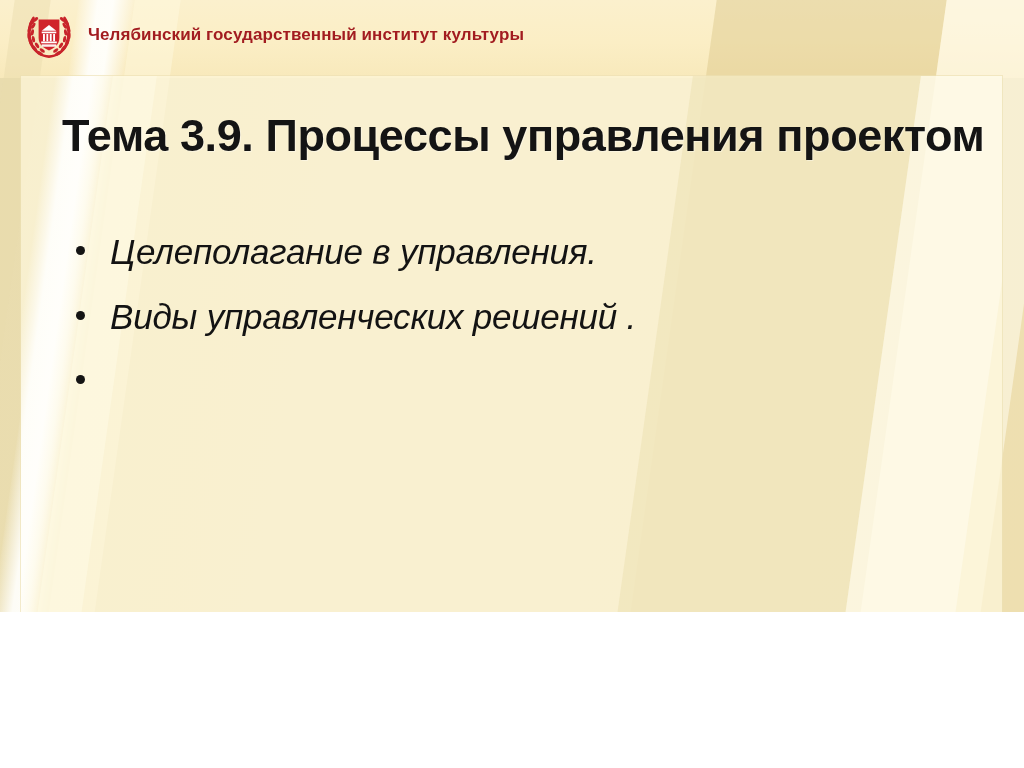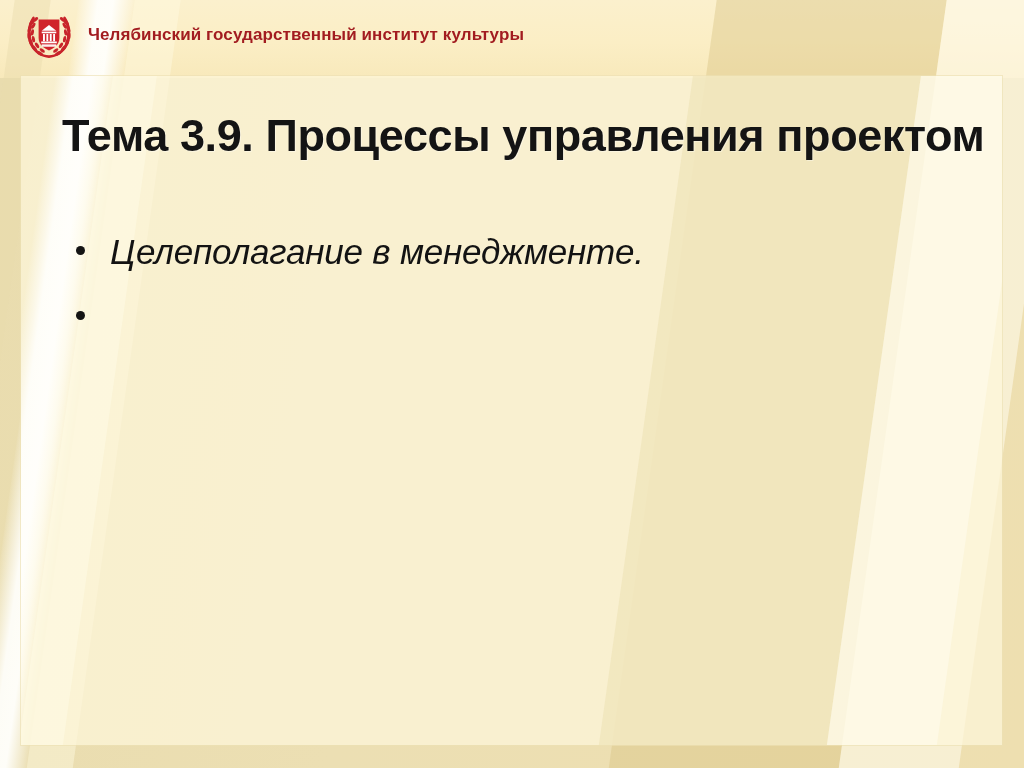--- a/index.html
+++ b/index.html
@@ -8,21 +8,21 @@
     padding: 0;
     background: #ffffff;
   }
   body {
     font-family: "Liberation Sans", "DejaVu Sans", sans-serif;
   }
 
   #slide {
     position: relative;
     width: 1024px;
-    height: 768px;
+    height: 612px;
     overflow: hidden;
     background: #ece0b4;
   }
 
   
   .bg-base {
     position: absolute;
     inset: 0;
     background: linear-gradient(100deg, #e9dcae 0%, #ecdfb3 40%, #eedfb0 100%);
   }
@@ -271,20 +271,24 @@
     </svg>
 
     <div id="org-title">Челябинский государственный институт культуры</div>
   </div>
 
   <div id="slide-title">Тема 3.9. Процессы управления проектом</div>
 
   <ul id="bullet-list">
     <li class="bullet-item">
       <span class="bullet-marker"></span>
-      <span>Целеполагание в менеджменте.</span>
+      <span>Целеполагание в управления.</span>
+    </li>
+    <li class="bullet-item">
+      <span class="bullet-marker"></span>
+      <span>Виды управленческих решений .</span>
     </li>
     <li class="bullet-item">
       <span class="bullet-marker"></span>
     </li>
   </ul>
 
 </div>
 
 </body></html>

